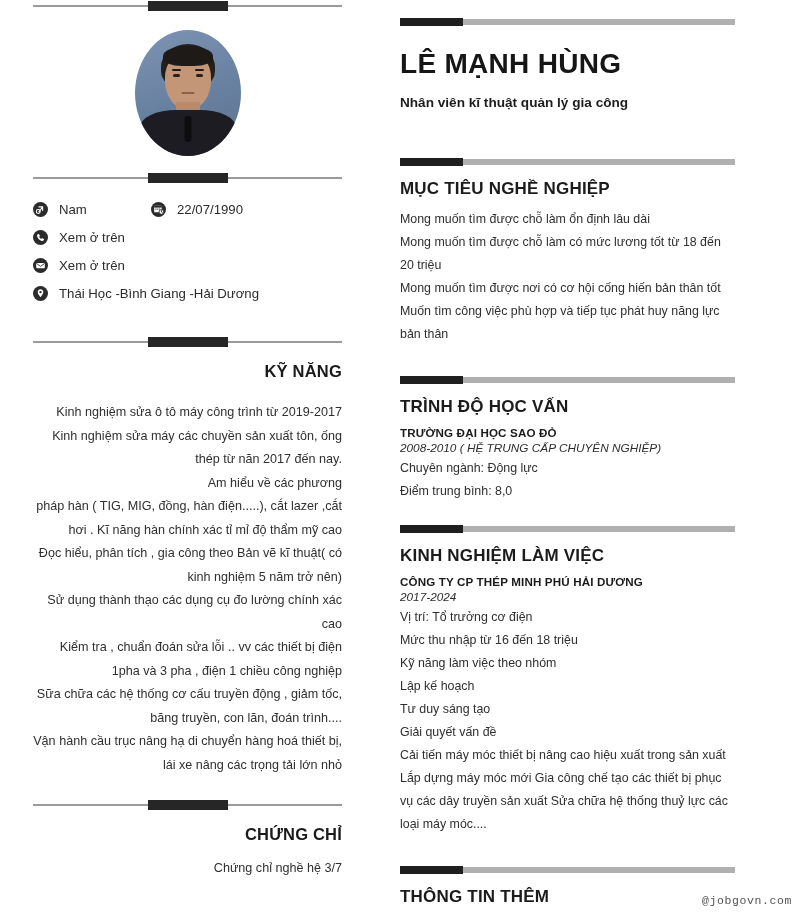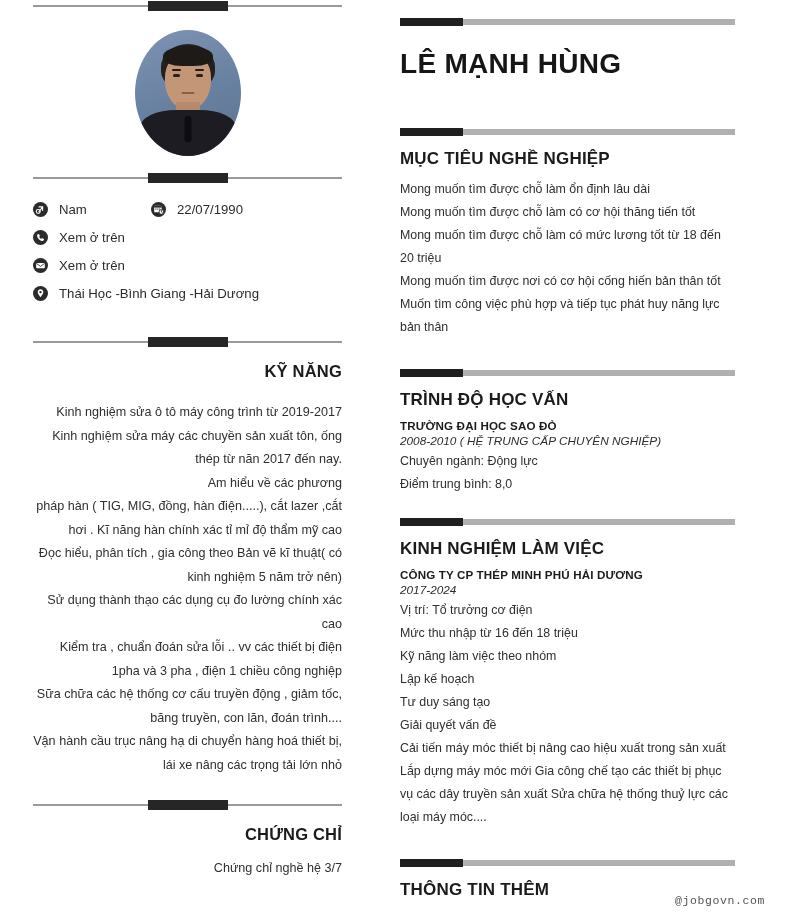--- a/index.html
+++ b/index.html
@@ -254,21 +254,21 @@
     color: #1d1d1d;
   }
 
   .spacer-48 { height: 48px; }
   .spacer-22 { height: 22px; }
   .spacer-30 { height: 30px; }
 
   
   .footer {
     position: absolute;
-    right: 35px;
+    right: 8px;
     bottom: 10px;
     font-family: "Liberation Mono", "DejaVu Sans Mono", monospace;
     font-size: 11.5px;
     color: #555;
     letter-spacing: 0.6px;
   }
 </style>
 </head>
 <body>
 
@@ -383,27 +383,27 @@
     <p class="body-line">Chứng chỉ nghề hệ 3/7</p>
 
   </div>
 
   <div class="col-right">
 
     <div style="height:18px"></div>
     <div class="div-right"></div>
 
     <h1 class="name">LÊ MẠNH HÙNG</h1>
+    <p class="role">Nhân viên kĩ thuật quản lý gia công</p>
 
     <div class="spacer-48"></div>
     <div class="div-right"></div>
 
     <h2 class="h-right">MỤC TIÊU NGHỀ NGHIỆP</h2>
     <p class="r-line">Mong muốn tìm được chỗ làm ổn định lâu dài</p>
-    <p class="r-line">Mong muốn tìm được chỗ làm có cơ hội thăng tiến tốt</p>
     <p class="r-line">Mong muốn tìm được chỗ làm có mức lương tốt từ 18 đến 20 triệu</p>
     <p class="r-line">Mong muốn tìm được nơi có cơ hội cống hiến bản thân tốt</p>
     <p class="r-line">Muốn tìm công việc phù hợp và tiếp tục phát huy năng lực bản thân</p>
 
     <div class="spacer-30"></div>
     <div class="div-right"></div>
 
     <h2 class="h-right">TRÌNH ĐỘ HỌC VẤN</h2>
     <p class="r-sub-bold">TRƯỜNG ĐẠI HỌC SAO ĐỎ</p>
     <p class="r-sub-ital">2008-2010 ( HỆ TRUNG CẤP CHUYÊN NGHIỆP)</p>

